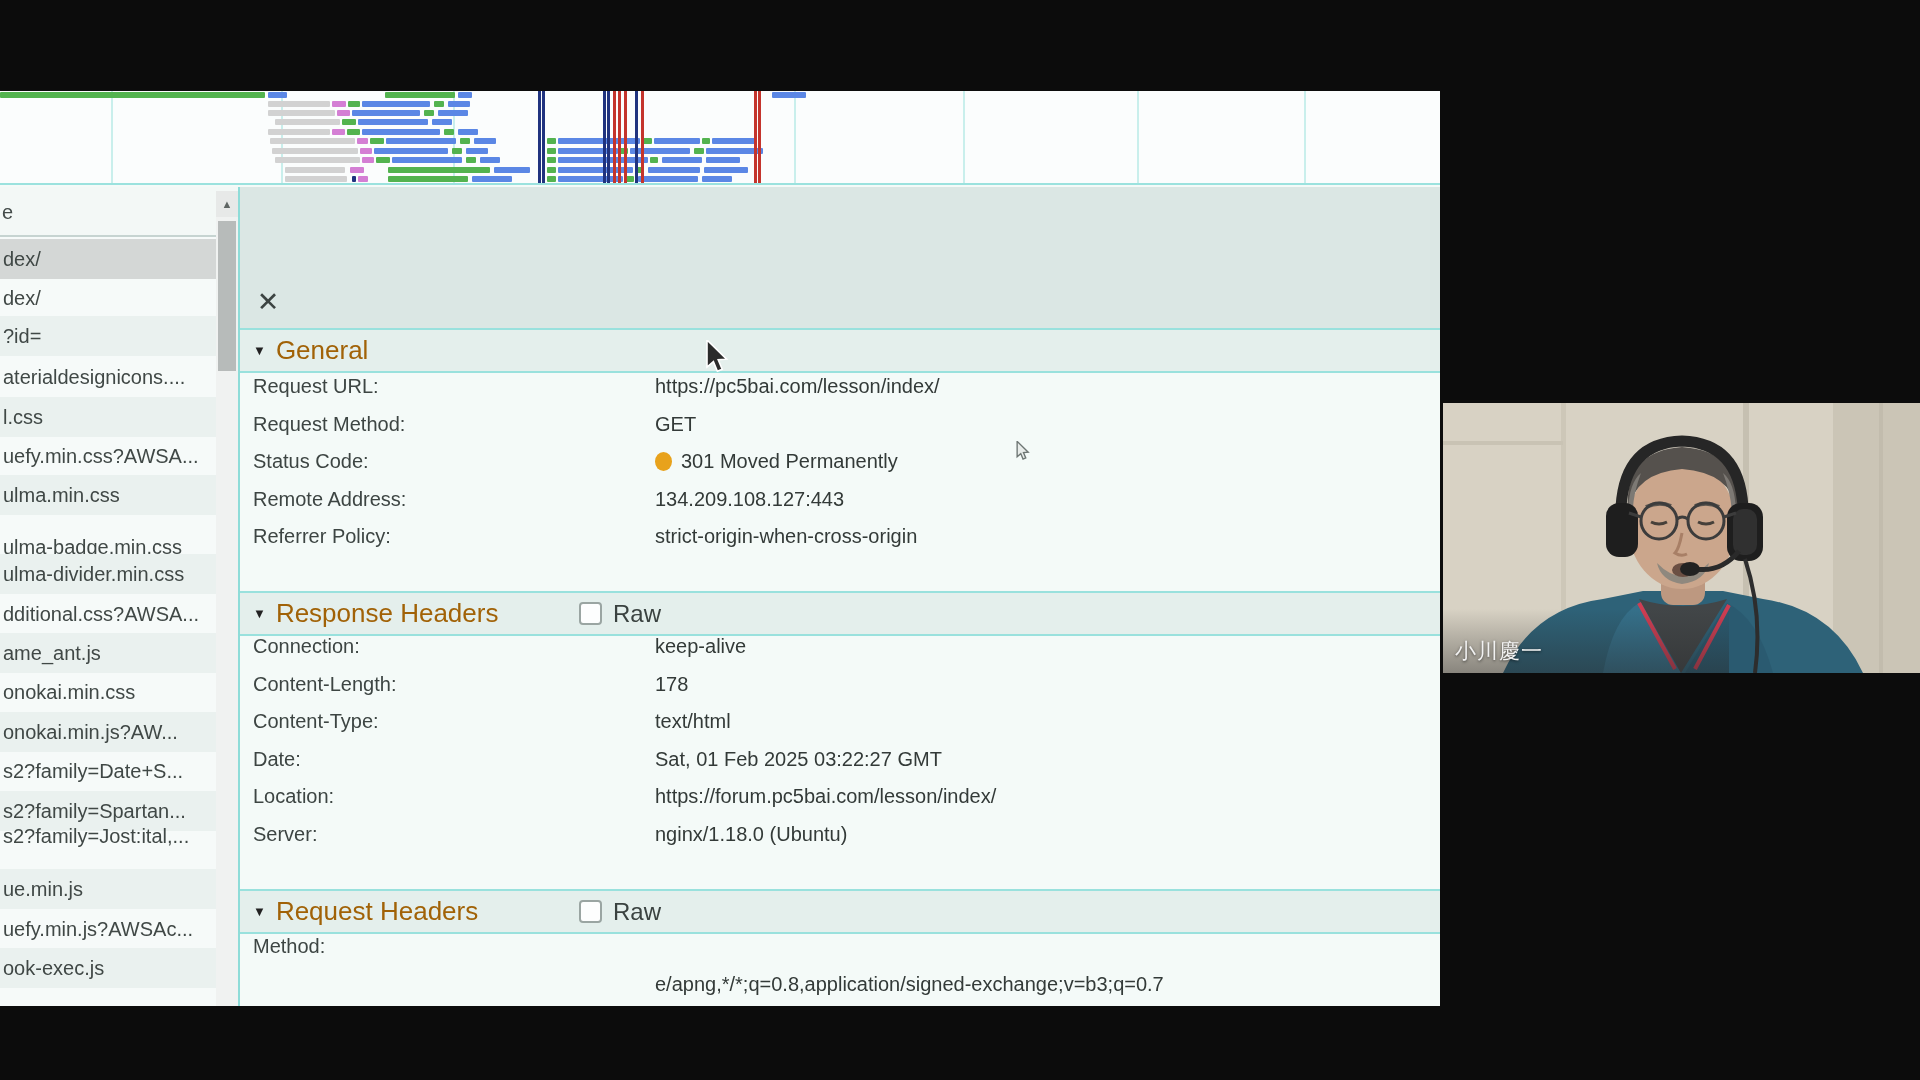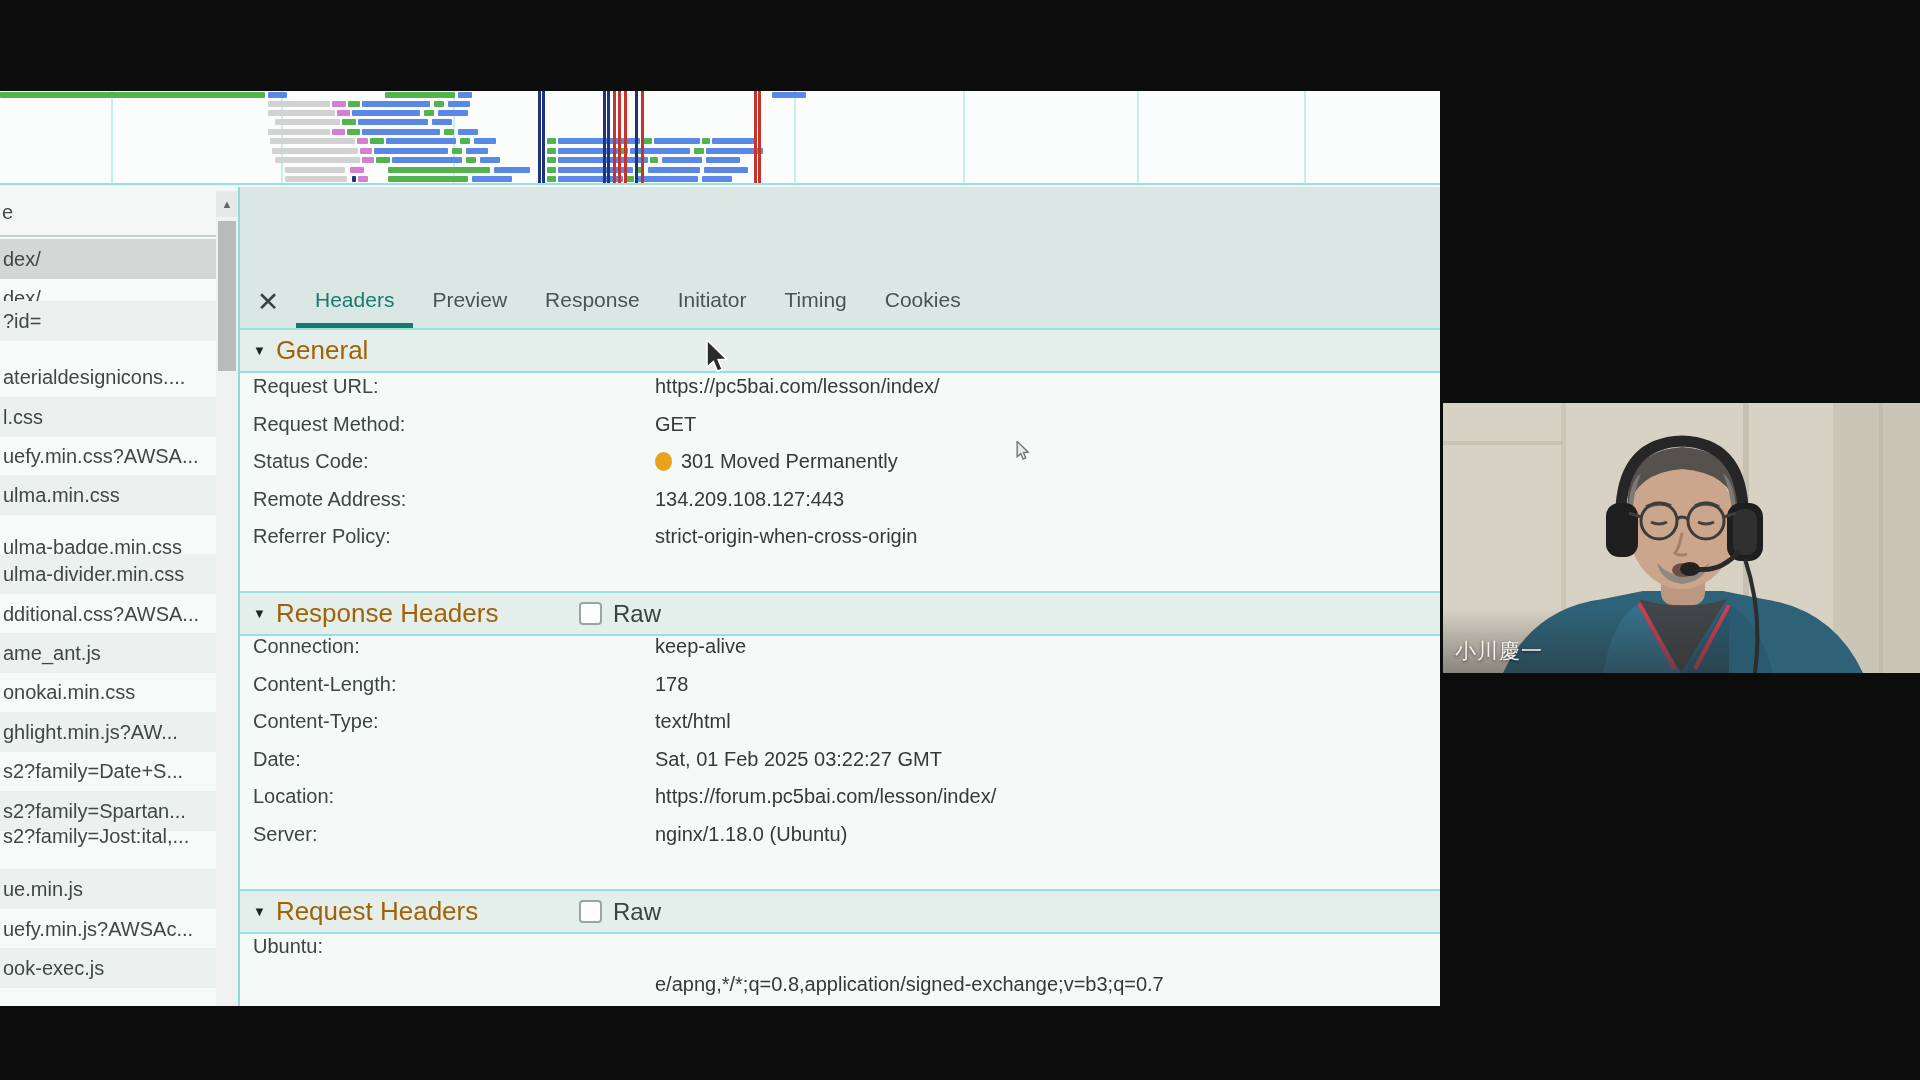--- a/index.html
+++ b/index.html
@@ -180,57 +180,49 @@
         <div class="wf-line" style="left: 641px; background: rgb(196, 52, 44);"></div>
         <div class="wf-line" style="left: 754px; background: rgb(196, 52, 44);"></div>
         <div class="wf-line" style="left: 758px; background: rgb(196, 52, 44);"></div>
       </div>
 
     <div class="sidebar">
       <div class="sb-head">e</div>
       <div id="sb-rows">
           <div class="sb-row sel" style="top: 52px;">dex/</div>
           <div class="sb-row" style="top: 91.4px;">dex/</div>
-          <div class="sb-row alt" style="top: 114px;">?id=</div>
+          <div class="sb-row alt" style="top: 129px;">?id=</div>
           <div class="sb-row" style="top: 170.2px;">aterialdesignicons....</div>
           <div class="sb-row alt" style="top: 209.6px;">l.css</div>
           <div class="sb-row" style="top: 249px;">uefy.min.css?AWSA...</div>
           <div class="sb-row alt" style="top: 288.4px;">ulma.min.css</div>
           <div class="sb-row" style="top: 340px;">ulma-badge.min.css</div>
           <div class="sb-row alt" style="top: 367.2px;">ulma-divider.min.css</div>
           <div class="sb-row" style="top: 406.6px;">dditional.css?AWSA...</div>
           <div class="sb-row alt" style="top: 446px;">ame_ant.js</div>
           <div class="sb-row" style="top: 485.4px;">onokai.min.css</div>
-          <div class="sb-row alt" style="top: 524.8px;">ghlight.min.js?AW...</div>
+          <div class="sb-row alt" style="top: 524.8px;">onokai.min.js?AW...</div>
           <div class="sb-row" style="top: 564.2px;">s2?family=Date+S...</div>
           <div class="sb-row alt" style="top: 603.6px;">s2?family=Spartan...</div>
           <div class="sb-row" style="top: 629px;">s2?family=Jost:ital,...</div>
           <div class="sb-row alt" style="top: 682.4px;">ue.min.js</div>
           <div class="sb-row" style="top: 721.8px;">uefy.min.js?AWSAc...</div>
           <div class="sb-row alt" style="top: 761.2px;">ook-exec.js</div>
         </div>
       <div class="sb-scroll">
         <div class="sb-arrow">▲</div>
         <div class="sb-thumb"></div>
       </div>
     </div>
     <div class="v-divider"></div>
 
     <div class="pane">
       <div class="tabbar">
         <div class="tabbar-inner">
           <div class="close-btn">✕</div>
-          <div id="tabs" style="display: flex;">
-              <div class="tab active">Headers</div>
-              <div class="tab">Preview</div>
-              <div class="tab">Response</div>
-              <div class="tab">Initiator</div>
-              <div class="tab">Timing</div>
-              <div class="tab">Cookies</div>
-            </div>
         </div>
       </div>
       <div id="sections">
           <div class="band" style="top: 141px; height: 45px;">
             <span class="tri">▼</span>
             <span class="title">General</span>
           </div>
           <div class="drow" style="top: 188px;">
             <span class="dlabel">Request URL:</span>
             <span class="dvalue">https://pc5bai.com/lesson/index/</span>
@@ -281,21 +273,21 @@
             <span class="dlabel">Server:</span>
             <span class="dvalue">nginx/1.18.0 (Ubuntu)</span>
           </div>
           <div class="band" style="top: 702px; height: 45px;">
             <span class="tri">▼</span>
             <span class="title">Request Headers</span>
             <div class="rawbox"></div>
             <span class="rawlbl">Raw</span>
           </div>
           <div class="drow" style="top: 748px;">
-            <span class="dlabel">Ubuntu:</span>
+            <span class="dlabel">Method:</span>
           </div>
           <div class="drow" style="top: 785.6px;">
             <span class="dvalue">e/apng,*/*;q=0.8,application/signed-exchange;v=b3;q=0.7</span>
           </div>
         </div>
     </div>
   </div>
 
   <div class="webcam">
     <svg width="477" height="270" viewBox="0 0 477 270">

